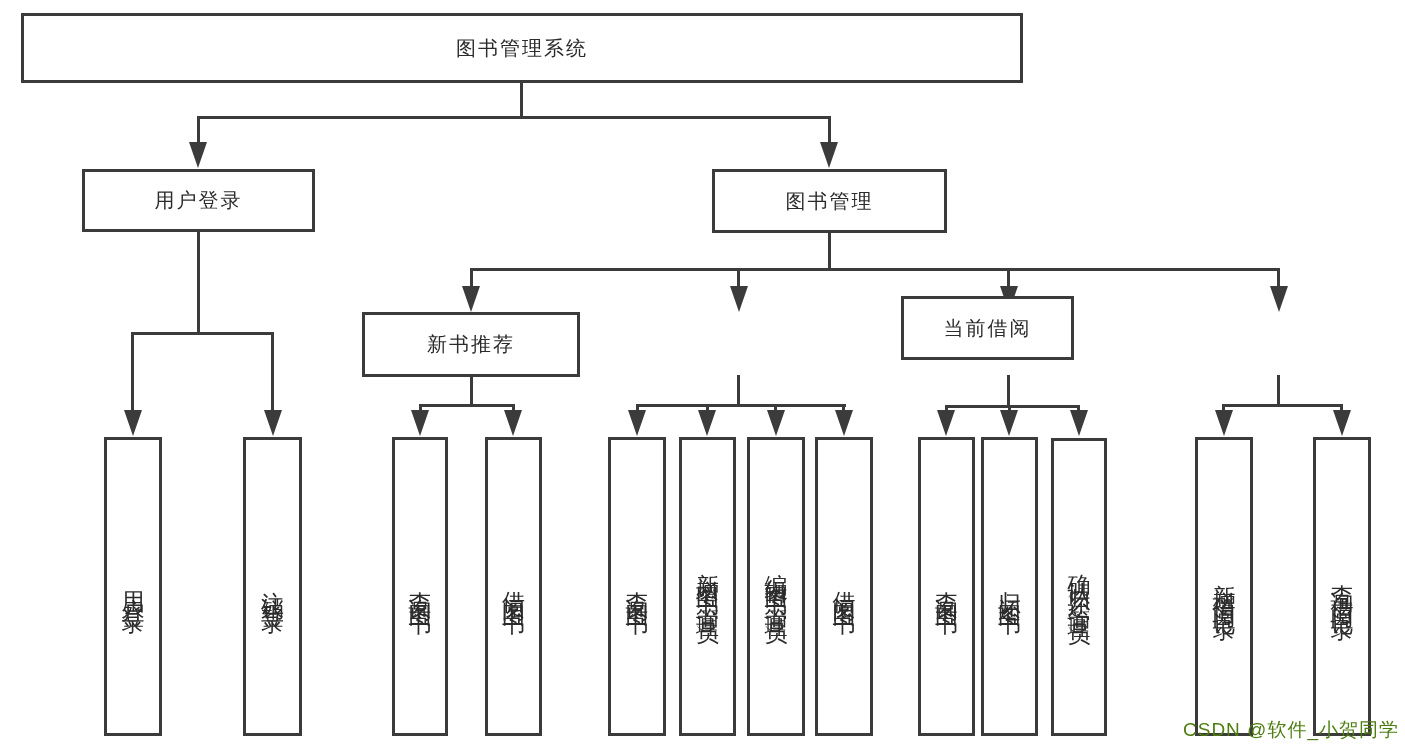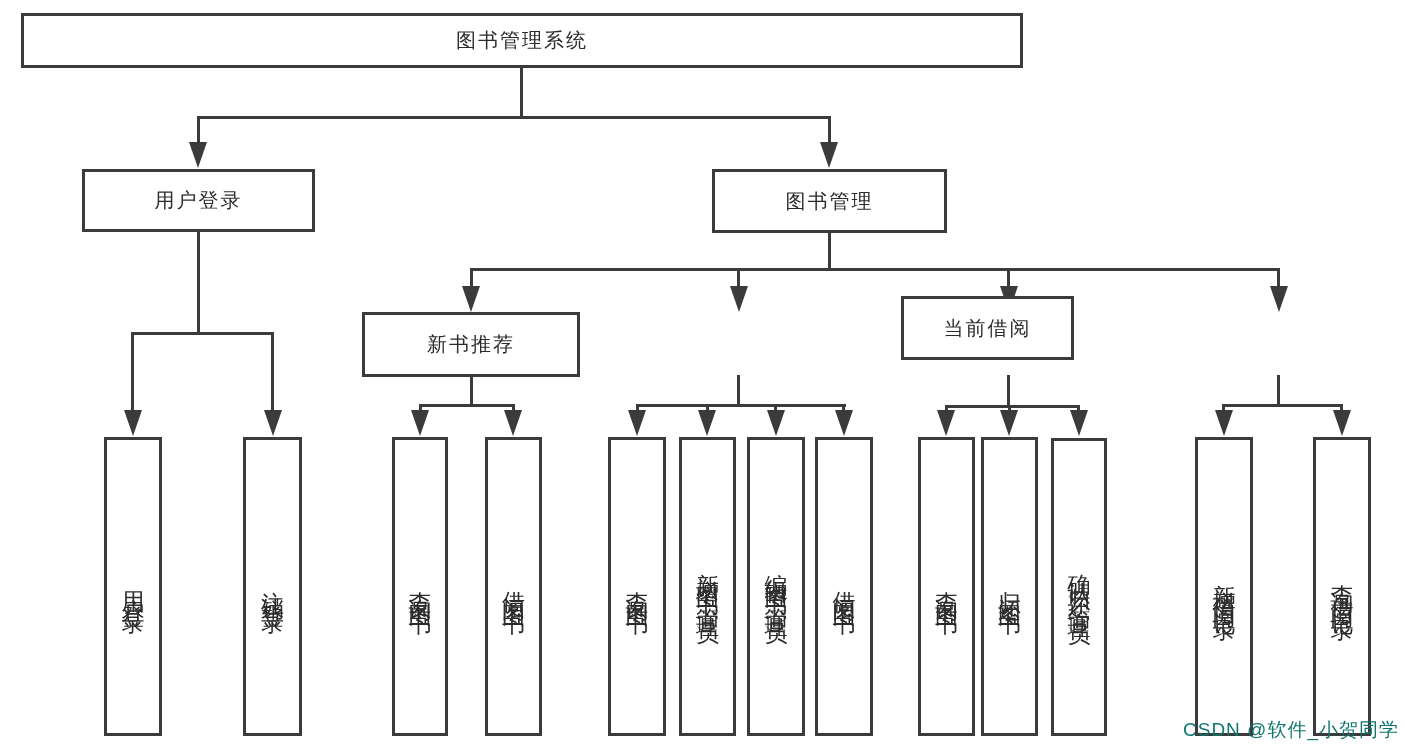--- a/index.html
+++ b/index.html
@@ -46,21 +46,21 @@
     height: 0;
     border-left: 9px solid transparent;
     border-right: 9px solid transparent;
     border-top: 26px solid #3b3b3b;
   }
   .watermark {
     position: absolute;
     left: 1183px;
     top: 717px;
     font-size: 19px;
-    color: #0f766e;
+    color: #4d7c0f;
     letter-spacing: 1px;
     white-space: nowrap;
     z-index: 5;
   }
 </style>
 </head>
 <body>
 
 <div class="stage">
 
@@ -116,21 +116,21 @@
   <div class="tri" style="left:1000px;top:410px"></div>
   <div class="tri" style="left:1070px;top:410px"></div>
 
   <div class="ln" style="left:1277px;top:375px;width:3px;height:31px"></div>
   <div class="ln" style="left:1222px;top:404px;width:121px;height:3px"></div>
   <div class="ln" style="left:1222px;top:404px;width:3px;height:9px"></div>
   <div class="ln" style="left:1340px;top:404px;width:3px;height:9px"></div>
   <div class="tri" style="left:1215px;top:410px"></div>
   <div class="tri" style="left:1333px;top:410px"></div>
 
-  <div class="node h" style="left:21px;top:13px;width:1002px;height:55px">
+  <div class="node h" style="left:21px;top:13px;width:1002px;height:70px">
     <span>图书管理系统</span>
   </div>
 
   <div class="node h" style="left:82px;top:169px;width:233px;height:63px">
     <span>用户登录</span>
   </div>
   <div class="node h" style="left:712px;top:169px;width:235px;height:64px">
     <span>图书管理</span>
   </div>
 

